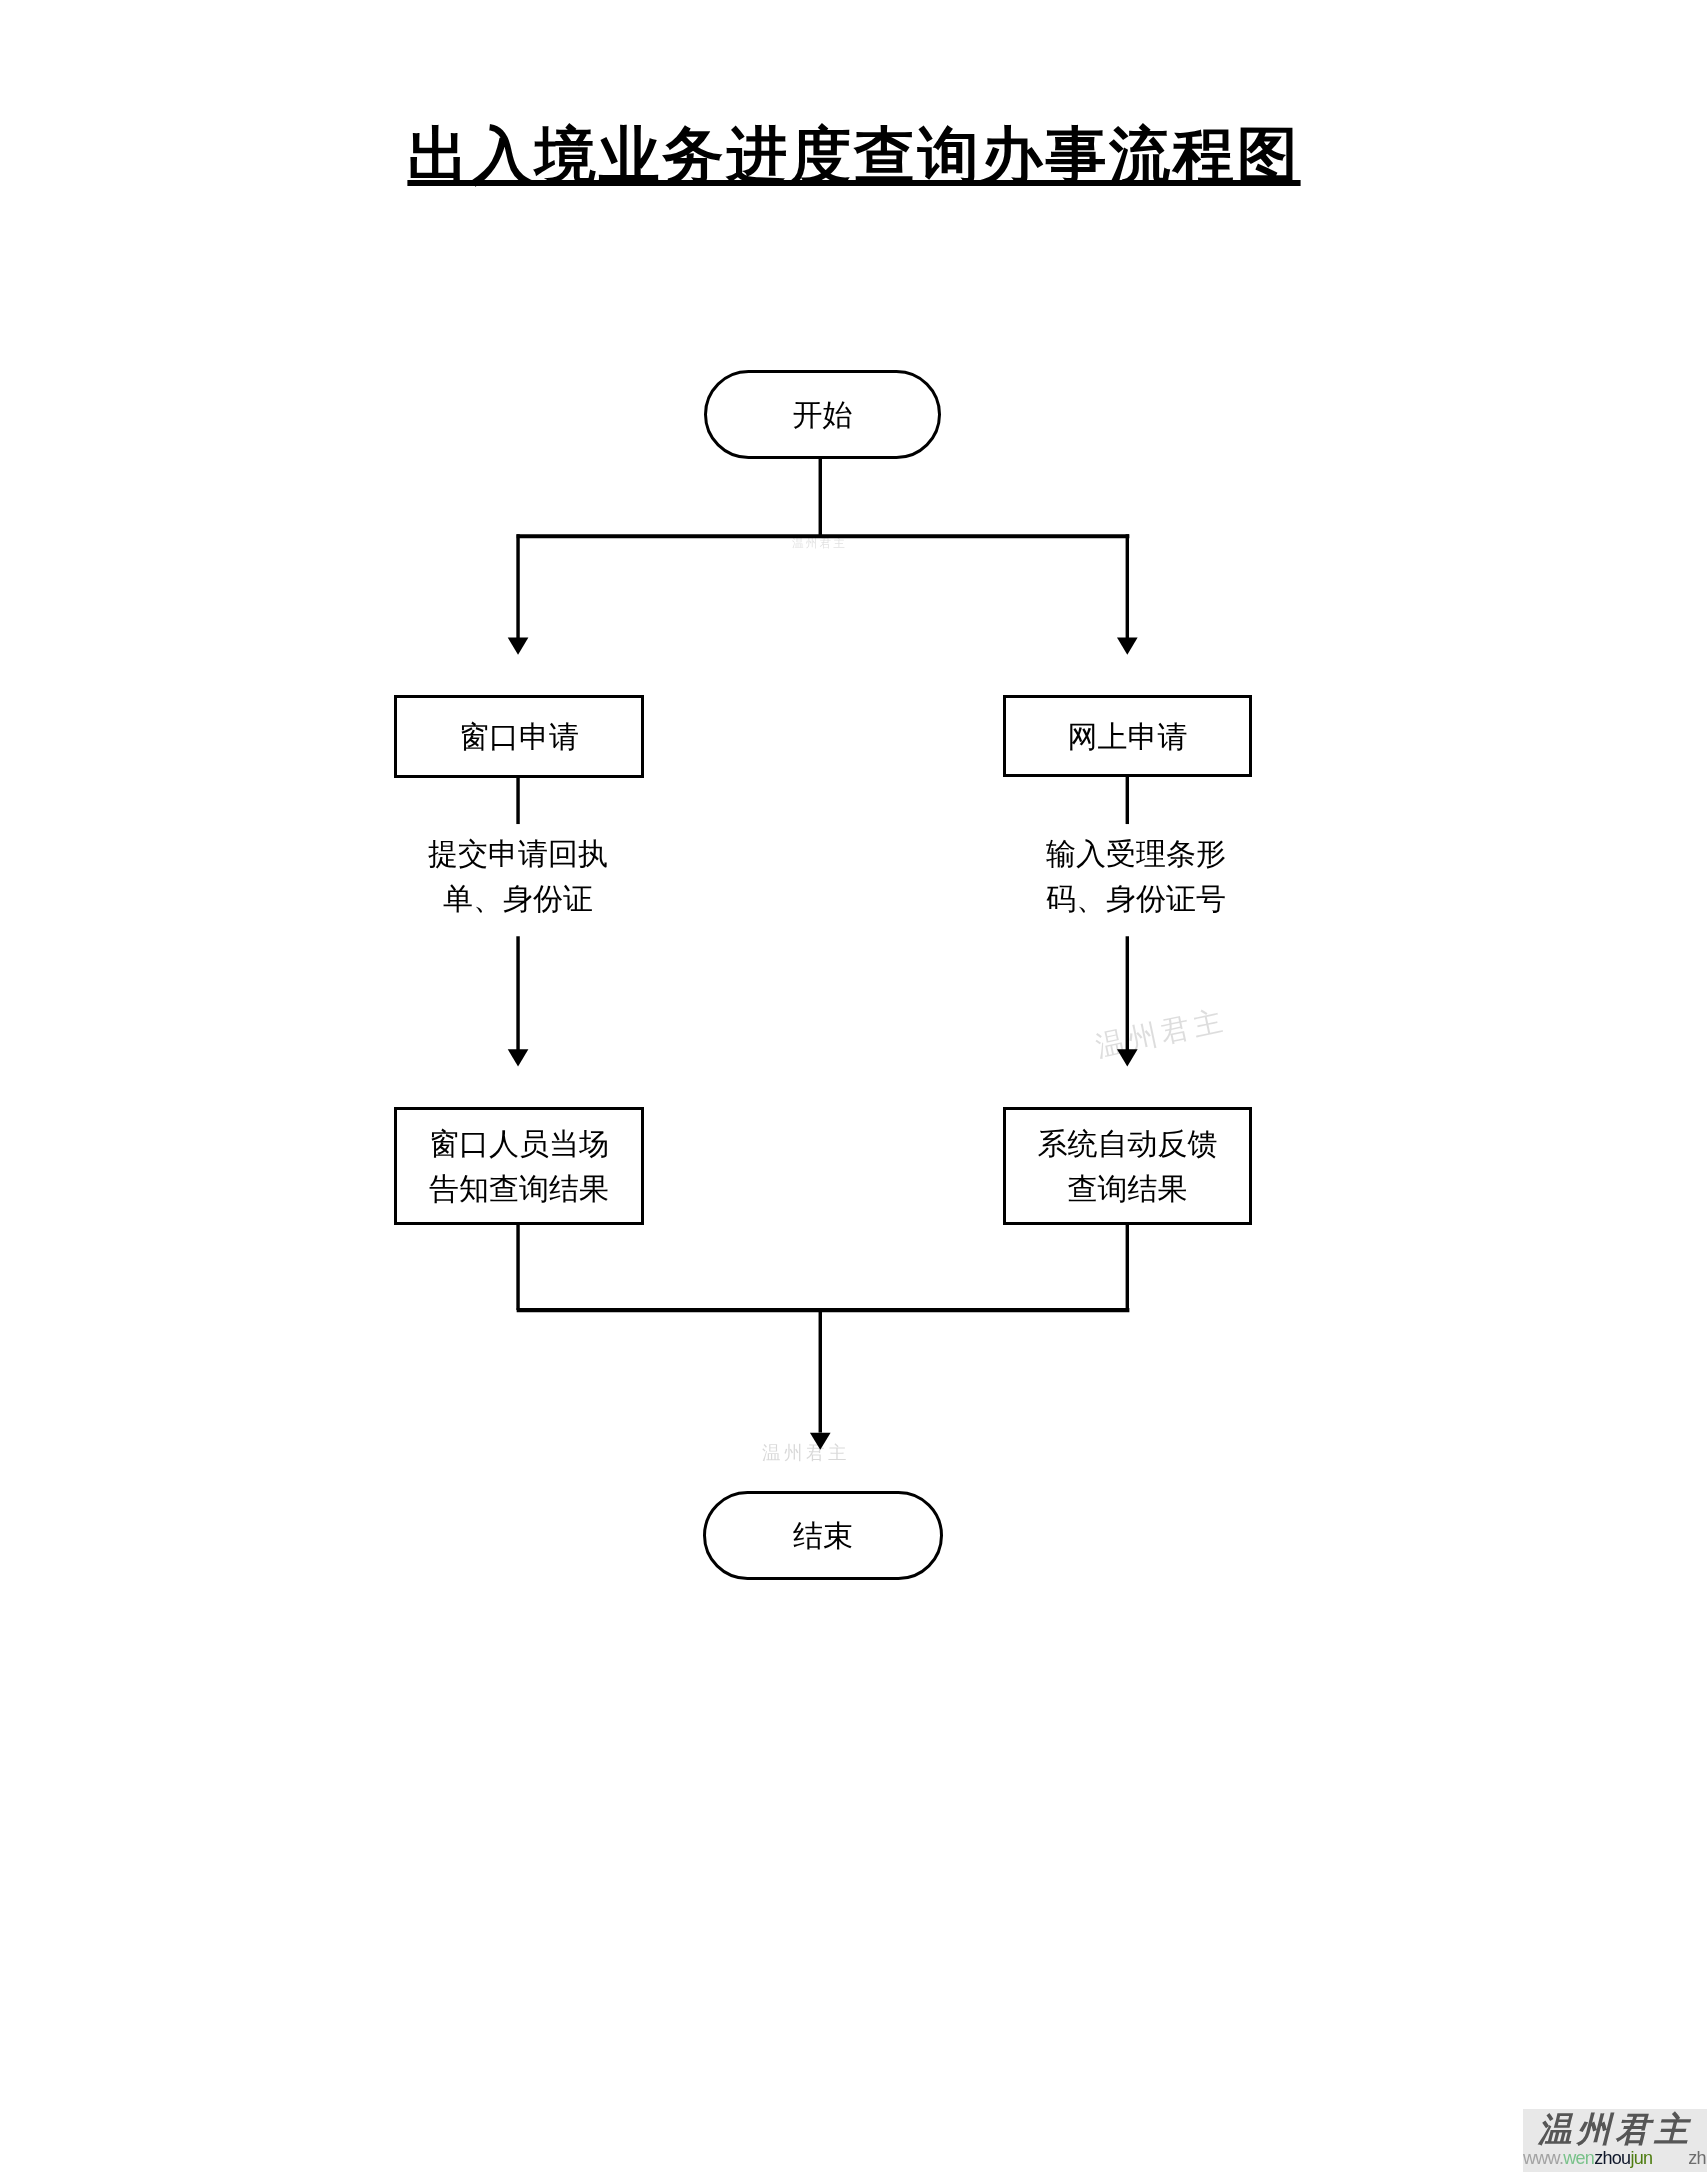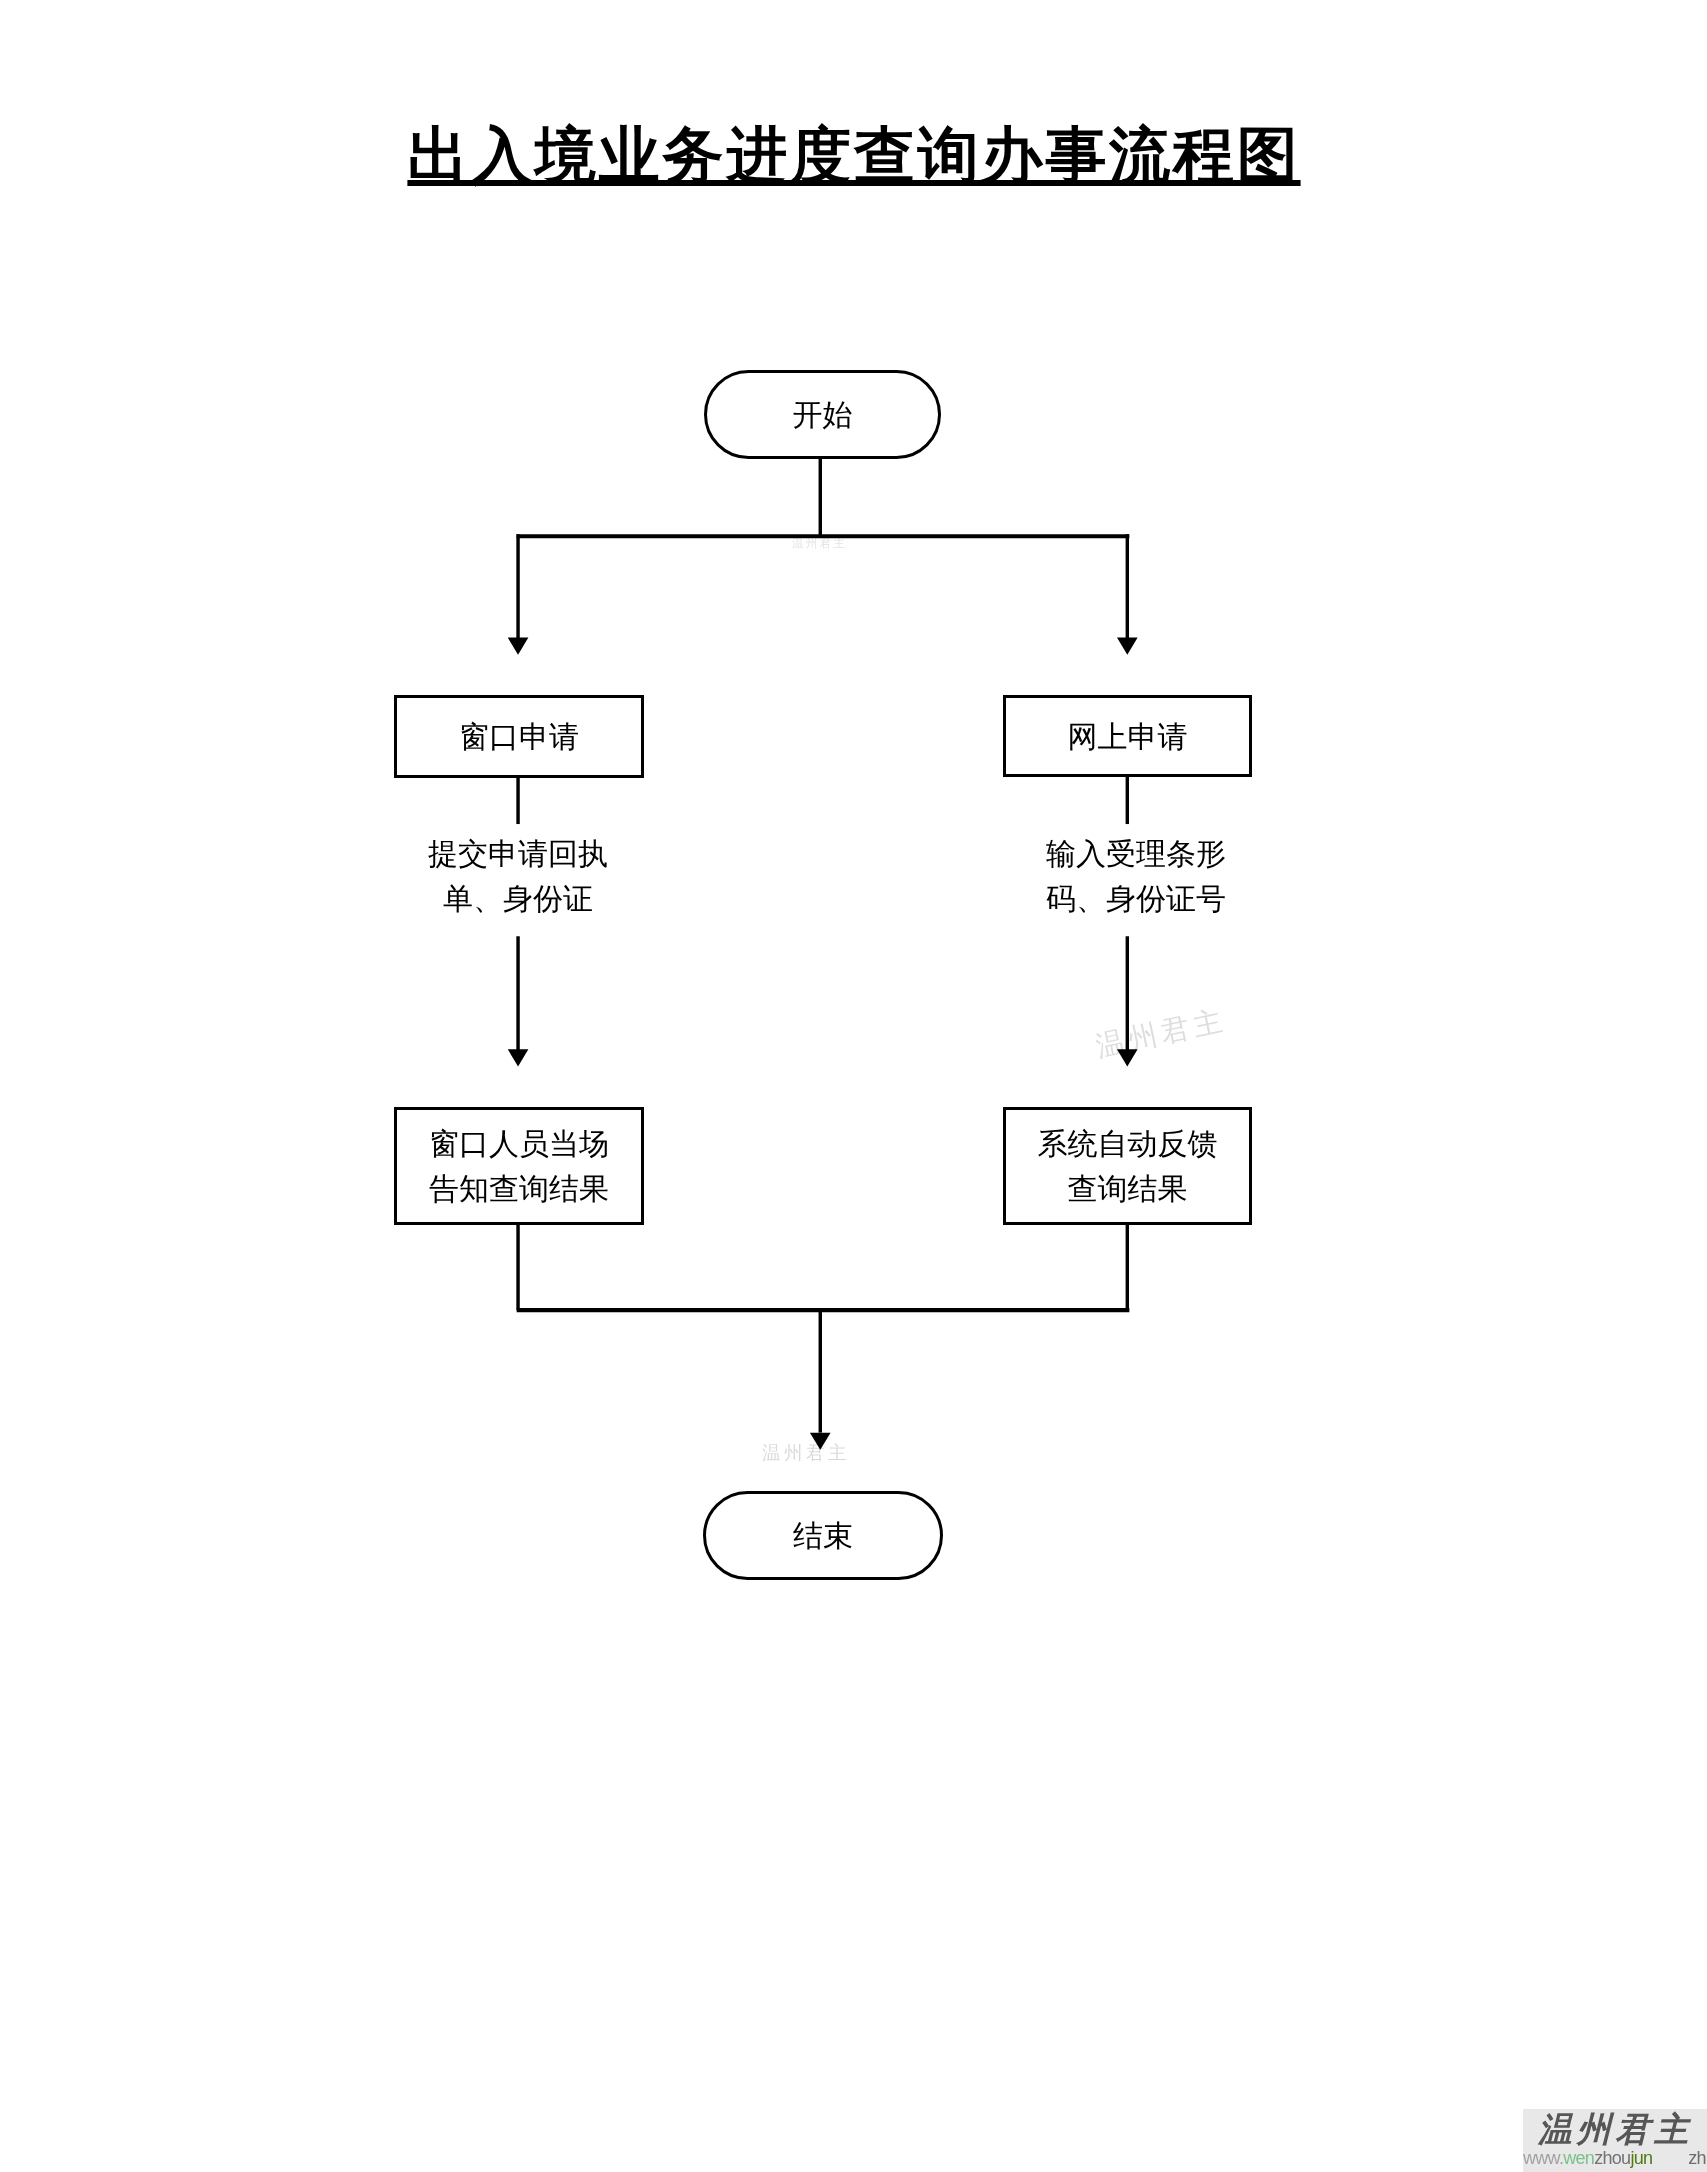--- a/index.html
+++ b/index.html
@@ -163,18 +163,18 @@
   <div class="edge-label edge-label-right">输入受理条形
 码、身份证号</div>
 
   <div class="ghost ghost-1">温州君主</div>
   <div class="ghost ghost-2">温州君主</div>
   <div class="ghost ghost-3">温州君主</div>
 
   <div class="watermark">
     <div class="wm-brand" style="color: rgb(86, 86, 86);">温州君主</div>
     <div class="wm-url">
-      <span style="color: rgb(163, 163, 163);">www.</span><span style="color: rgb(121, 194, 138);">wen</span><span style="color: #737373;">zhou</span><span style="color: #4d7c0f;">jun</span><span style="color: rgb(109, 109, 109); padding-left: 36px;">zhu</span><span style="color: rgb(163, 163, 163);">.com</span>
+      <span style="color: rgb(163, 163, 163);">www.</span><span style="color: rgb(121, 194, 138);">wen</span><span style="color: #0f172a;">zhou</span><span style="color: #4d7c0f;">jun</span><span style="color: rgb(109, 109, 109); padding-left: 36px;">zhu</span><span style="color: rgb(163, 163, 163);">.com</span>
     </div>
   </div>
 
 </div>
 
 
 </body></html>

